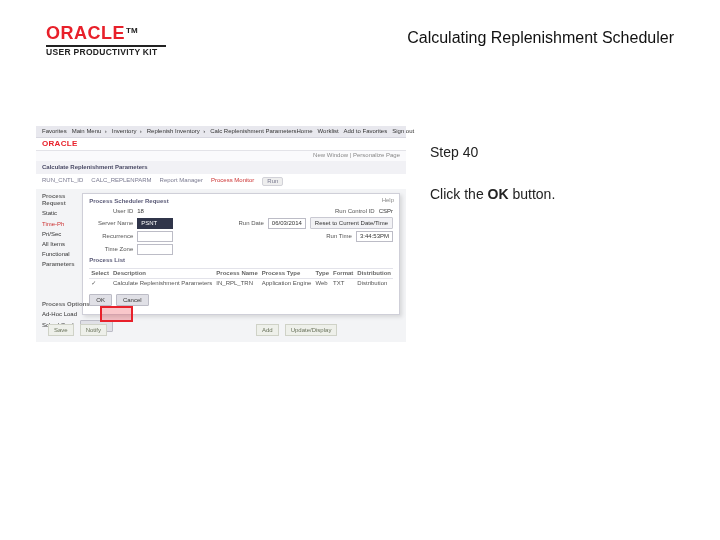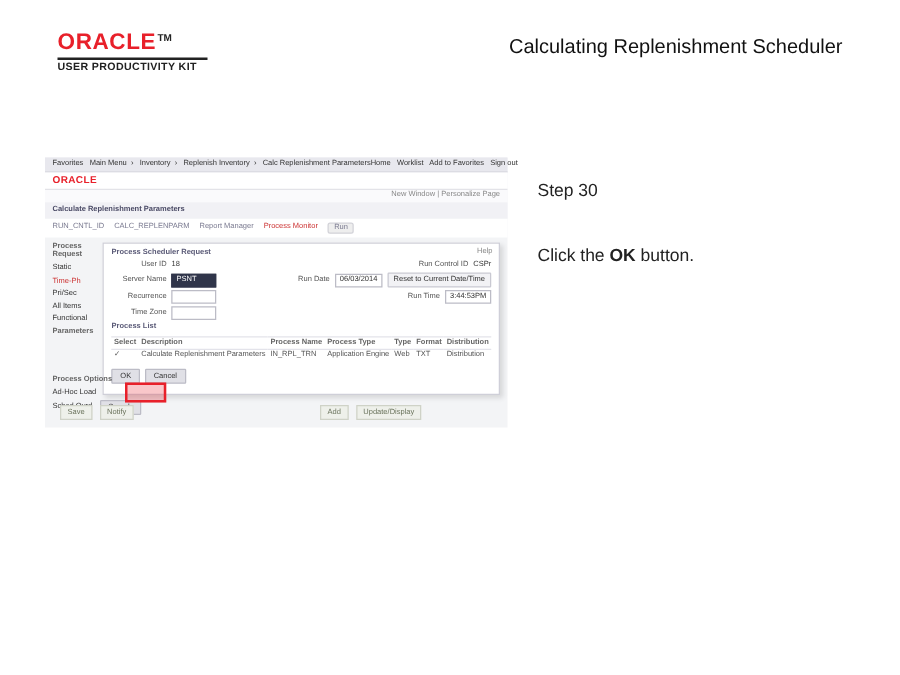--- a/index.html
+++ b/index.html
@@ -4,21 +4,21 @@
 <style>
   html,body{margin:0;padding:0;width:720px;height:540px;background:#fff;font-family:Arial,Helvetica,sans-serif;color:#222;overflow:hidden}
   .page{position:relative;width:720px;height:540px}
   .logo-block{position:absolute;left:46px;top:24px;width:120px}
   .logo-word{font:700 18px/1 Arial;color:#e8202a;letter-spacing:.5px}
   .logo-tm{font:700 8px/1 Arial;color:#222;vertical-align:super;margin-left:1px}
   .logo-rule{height:2px;background:#222;margin:2px 0 1px}
   .logo-sub{font:700 8.5px/1 Arial;color:#222;letter-spacing:.3px}
   .title-text{position:absolute;right:46px;top:28px;font:400 16px/1.2 Arial;color:#111}
   .step-text{position:absolute;left:430px;top:144px;font:400 14px/1.2 Arial}
-  .instr-text{position:absolute;left:430px;top:196px;font:400 14px/1.2 Arial}
+  .instr-text{position:absolute;left:430px;top:186px;font:400 14px/1.2 Arial}
   .instr-text b{font-weight:700}
   
   .shot{position:absolute;left:36px;top:126px;width:370px;height:216px;background:#f3f4f6;font:400 6px/1.2 Arial;color:#333}
   .shot .srow{display:flex;justify-content:space-between;align-items:center;background:#e8e8ee;border-bottom:1px solid #d7d7e0;padding:2px 6px}
   .shot .srow span{white-space:nowrap}
   .shot .brand{background:#fff;border-bottom:1px solid #e3e3e8;padding:2px 6px}
   .shot .brand .o{font:700 8px/1 Arial;color:#e8202a;letter-spacing:.3px}
   .shot .sub{background:#fafafc;text-align:right;padding:1px 6px;color:#888}
   .shot .h1bar{background:#f1f1f5;padding:3px 6px;font-weight:600;color:#4b4b66}
   .shot .bc{background:#fff;padding:3px 6px;color:#7a7a90;display:flex;gap:8px}
@@ -53,21 +53,21 @@
 <body>
 
 <div class="page">
   <div class="logo-block">
     <span class="logo-word">ORACLE</span><span class="logo-tm">TM</span>
     <div class="logo-rule"></div>
     <div class="logo-sub">USER PRODUCTIVITY KIT</div>
   </div>
 
   <div class="title-text">Calculating Replenishment Scheduler</div>
-  <div class="step-text">Step 30</div>
+  <div class="step-text">Step 40</div>
   <div class="instr-text">
     <span>Click the </span><b>OK</b><span> button.</span>
   </div>
 
   <div class="shot">
     <div class="srow">
       <span>
         <span>Favorites</span> &nbsp;
         <span>Main Menu</span> &nbsp;› &nbsp;
         <span>Inventory</span> &nbsp;› &nbsp;

